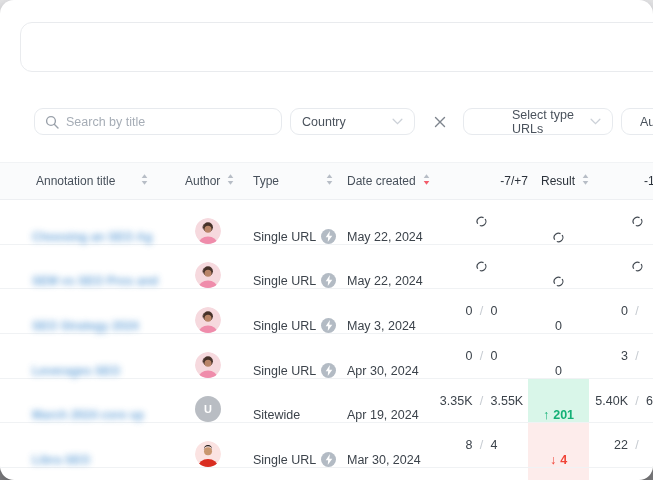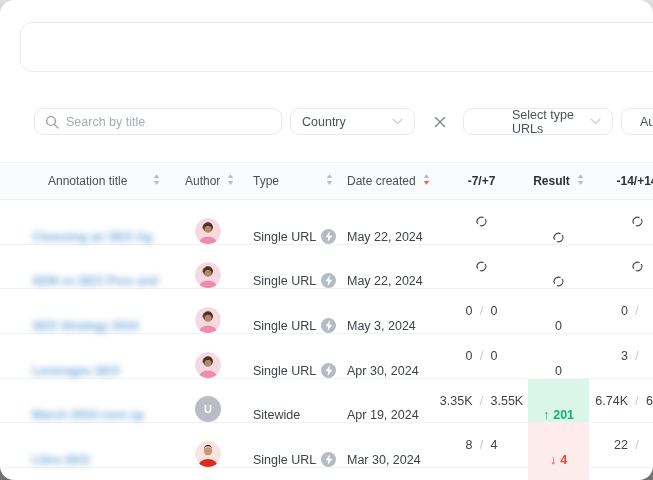--- a/index.html
+++ b/index.html
@@ -34,22 +34,22 @@
   
   .table{position:absolute;left:0;top:162px;width:685px;}
   .tr{display:grid;grid-template-columns:185px 68px 94px 88px 93px 61px 96px;align-items:stretch;}
   .thead{
     height:38px;background:#fafbfc;border-top:1px solid #f1f3f5;border-bottom:1px solid #edeff2;
     box-sizing:border-box;
   }
   .th{display:flex;align-items:center;font-size:12px;color:#47505b;}
   .th,.td{min-width:0;}
   .th.c,.td.c{justify-content:center;text-align:center;}
-  .th.bold{font-weight:bold;color:#2b323b;}
-  .th-title{padding-left:48px;text-align:right;}
+  .th.bold{font-weight:normal;color:#2b323b;justify-content:flex-end;}
+  .th-title{padding-left:36px;text-align:right;}
   .th-title .sort{margin-left:26px;}
   .th-author .sort,.th-date .sort,.th-result .sort{margin-left:7px;}
   .th-type .sort{margin-left:auto;margin-right:14px;}
   .row{height:43.7px;border-bottom:1px solid #f0f2f4;}
   .row:last-child{border-bottom:none;}
   .td{display:flex;align-items:flex-end;font-size:12.5px;color:#3c434b;}
   .td-title{padding-left:32px;}
   .blur-title{
     color:#5b9bd5;font-weight:bold;font-size:12px;white-space:nowrap;
     filter:blur(3px);opacity:.85;text-decoration:none;cursor:pointer;
@@ -348,21 +348,21 @@
             </div>
             <div class="td numcell">
               <span class="n1">3.35K</span>
               <span class="sl">/</span>
               <span class="n2">3.55K</span>
             </div>
             <div class="td td-result bg-up">
               <span class="trend up"><span>↑</span>201</span>
             </div>
             <div class="td numcell">
-              <span class="n1">6.74K</span>
+              <span class="n1">5.40K</span>
               <span class="sl">/</span>
               <span class="n2">6</span>
             </div>
           </div>
           <div class="tr row">
             <div class="td td-title">
               <a class="blur-title">Libra SEO</a>
             </div>
             <div class="td td-author">
               <span class="av"><svg width="26" height="26" viewBox="0 0 26 26">

